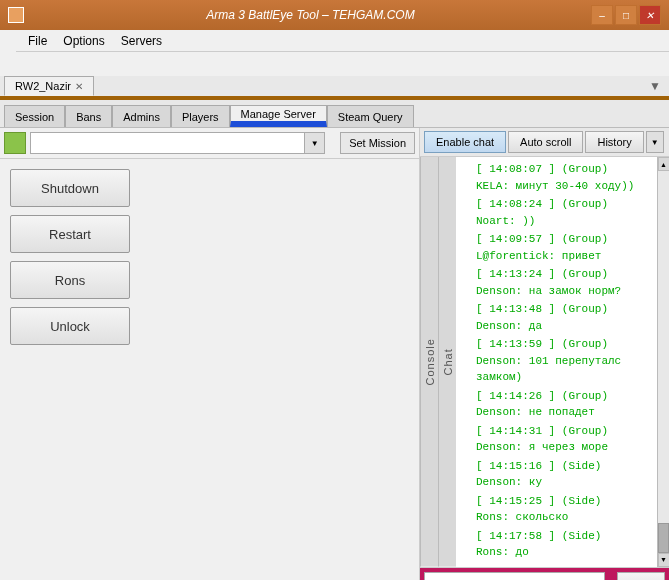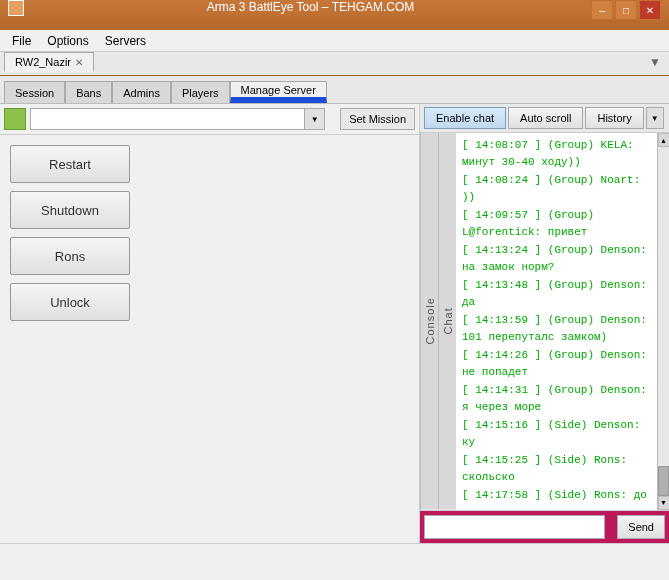--- a/index.html
+++ b/index.html
@@ -11,23 +11,25 @@
       height: 580px;
       overflow: hidden;
     }
 
     
     .title-bar {
       background: linear-gradient(to bottom, #c8773a, #b5682b);
       color: white;
       height: 30px;
       display: flex;
+      align-items: center;
       justify-content: space-between;
-      padding: 0 8px;
+      padding: 15px 8px;
       user-select: none;
+      font-style: italic;
     }
     .title-bar-icon {
       width: 16px; height: 16px;
       background: #e8a060;
       border: 1px solid #fff;
       margin-right: 6px;
       flex-shrink: 0;
     }
     .title-bar-text {
       flex: 1;
@@ -50,35 +52,37 @@
     .title-btn.close { background: #c0392b; }
 
     
     .menu-bar {
       background: #f0f0f0;
       border-bottom: 1px solid #ccc;
       height: 22px;
       display: flex;
       align-items: center;
       padding: 0 4px;
+      margin-left: 16px;
     }
     .menu-item {
       padding: 2px 8px;
       cursor: pointer;
       font-size: 12px;
     }
 
     
     .server-tab-bar {
       background: #e8e8e8;
-      border-bottom: 1px solid #a16207;
+      border-bottom: 4px solid #a16207;
       height: 24px;
       display: flex;
       align-items: flex-start;
       padding: 0 4px;
+      margin-top: 24px;
     }
     .server-tab {
       background: #d0d0d0;
       border: 1px solid #aaa;
       border-bottom: none;
       padding: 2px 10px;
       font-size: 11px;
       cursor: pointer;
       display: flex;
       align-items: center;
@@ -267,21 +271,21 @@
       padding: 4px 2px;
       color: #555;
       letter-spacing: 1px;
       display: flex; align-items: center; justify-content: center;
       width: 18px;
     }
 
     .chat-messages {
       flex: 1;
       overflow-y: auto;
-      padding: 4px 6px;
+      padding: 4px 20px;
       background: white;
       font-size: 11px;
       line-height: 1.5;
       color: #00aa00;
       font-family: 'Courier New', monospace;
     }
 
     .chat-message {
       margin-bottom: 2px;
     }
@@ -391,38 +395,39 @@
   </div>
   <div class="server-tab-dropdown">▼</div>
 </div>
 
 <div class="sub-tab-bar">
   <div class="sub-tab">Session</div>
   <div class="sub-tab">Bans</div>
   <div class="sub-tab">Admins</div>
   <div class="sub-tab">Players</div>
   <div class="sub-tab active">Manage Server</div>
+  <div class="sub-tab">Steam Query</div>
 </div>
 
 <div class="content-wrapper">
 
   <div class="left-panel">
 
     <div class="mission-bar">
       <div class="mission-input-icon"></div>
       <select class="mission-select">
         <option value=""></option>
       </select>
       <div class="mission-dropdown-btn">▼</div>
       <button class="set-mission-btn">Set Mission</button>
     </div>
 
     <div class="buttons-area">
+      <button class="action-btn">Shutdown</button>
       <button class="action-btn">Restart</button>
-      <button class="action-btn">Shutdown</button>
       <button class="action-btn">Rons</button>
       <button class="action-btn">Unlock</button>
     </div>
   </div>
 
   <div class="right-panel">
 
     <div class="chat-toolbar">
       <button class="chat-btn active">Enable chat</button>
       <button class="chat-btn">Auto scroll</button>

